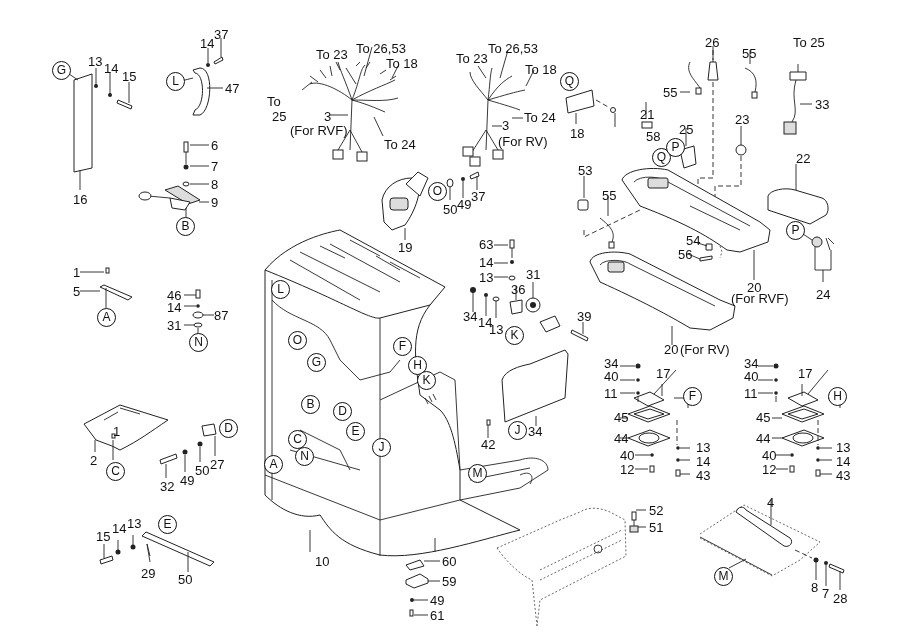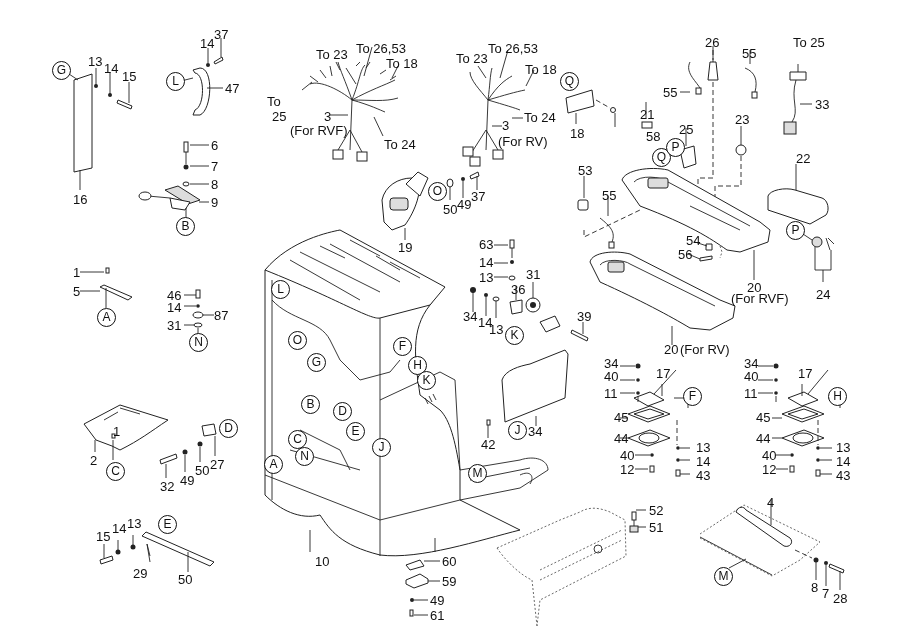--- a/index.html
+++ b/index.html
@@ -455,21 +455,21 @@
 <span class="lbl" style="left:836px;top:469px">43</span>
 <span class="lbl" style="left:113px;top:425px">1</span>
 <span class="lbl" style="left:90px;top:454px">2</span>
 <span class="lbl" style="left:160px;top:480px">32</span>
 <span class="lbl" style="left:180px;top:474px">49</span>
 <span class="lbl" style="left:195px;top:464px">50</span>
 <span class="lbl" style="left:210px;top:458px">27</span>
 <span class="lbl" style="left:96px;top:530px">15</span>
 <span class="lbl" style="left:112px;top:522px">14</span>
 <span class="lbl" style="left:127px;top:517px">13</span>
-<span class="lbl" style="left:133px;top:567px">29</span>
+<span class="lbl" style="left:141px;top:567px">29</span>
 <span class="lbl" style="left:178px;top:573px">50</span>
 <span class="lbl" style="left:315px;top:555px">10</span>
 <span class="lbl" style="left:442px;top:555px">60</span>
 <span class="lbl" style="left:442px;top:575px">59</span>
 <span class="lbl" style="left:430px;top:594px">49</span>
 <span class="lbl" style="left:430px;top:609px">61</span>
 <span class="lbl" style="left:649px;top:504px">52</span>
 <span class="lbl" style="left:649px;top:521px">51</span>
 <span class="lbl" style="left:767px;top:496px">4</span>
 <span class="lbl" style="left:811px;top:581px">8</span>

